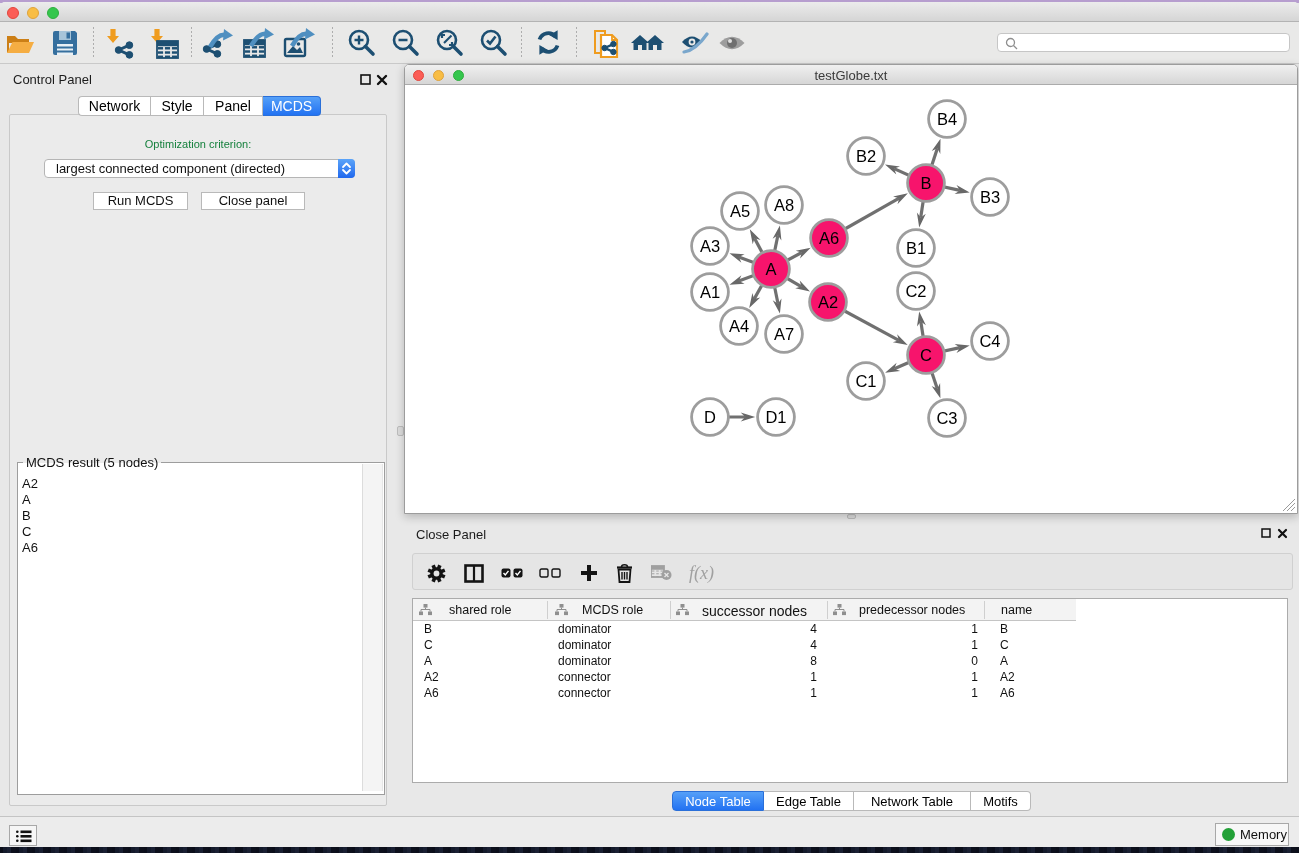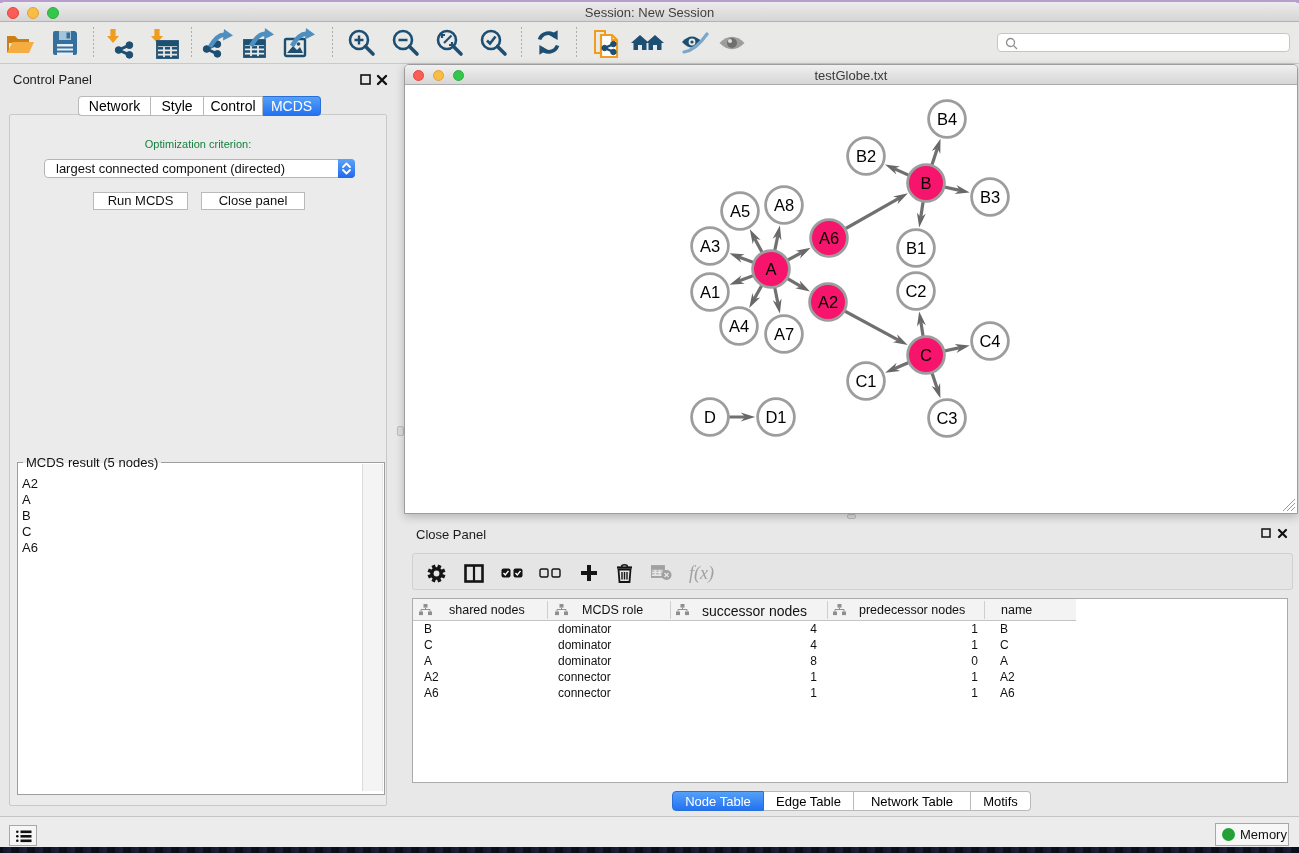--- a/index.html
+++ b/index.html
@@ -14,21 +14,20 @@
 
 <div class="abs" style="left:0;top:0;width:1299px;height:3px;background:#b79ecf"></div>
 <div class="abs" style="left:0;top:846px;width:1299px;height:7px;background:#0f1220;background-image:repeating-linear-gradient(90deg,#0b0e1a 0 3px,#141a2b 3px 7px,#1a2033 7px 11px,#0d101c 11px 16px)"></div>
 
 <div class="abs" style="left:0;top:2px;width:1299px;height:845px;background:#e8e8e8;border-radius:5px 5px 0 0;overflow:hidden">
 
   <div class="abs" style="left:0;top:0;width:1299px;height:20px;background:linear-gradient(#ececec,#d5d5d5);border-bottom:1px solid #b3b3b3;border-radius:5px 5px 0 0">
     <div class="tl" style="left:7px;background:#fb5d56;border:0.5px solid #e2463d"></div>
     <div class="tl" style="left:27px;background:#f8bd44;border:0.5px solid #dfa23b"></div>
     <div class="tl" style="left:47px;background:#35c64d;border:0.5px solid #2fae3e"></div>
-    <div class="abs" style="left:0;width:1299px;top:3px;text-align:center;font-size:13px;color:#404040">Session: New Session</div>
   </div>
 
   <div class="abs" style="left:0;top:20px;width:1299px;height:42px;background:#e9e9e8;border-bottom:1px solid #c9c9c9">
 <svg width="30" height="23" style="position:absolute;left:5px;top:9px">
         <path d="M2 5 L10 5 L13 8 L24 8 L24 12 L2 12 Z" fill="#cc7f16"></path>
         <path d="M2 22 L2 6 L4 6 L4 20 Z" fill="#cc7f16"></path>
         <path d="M7.5 11 L29 11 L24 22 L2 22 Z" fill="#f5ad42"></path>
       </svg>
     <svg width="26" height="26" style="position:absolute;left:52px;top:8px">
         <path d="M3 1 L23 1 L25 3 L25 23 Q25 25 23 25 L3 25 Q1 25 1 23 L1 3 Q1 1 3 1 Z" fill="#356f9e"></path>
@@ -181,21 +180,21 @@
     </svg>
   <svg width="12" height="12" style="position:absolute;left:376px;top:72px">
       <path d="M2 2 L10 10 M10 2 L2 10" stroke="#111" stroke-width="2.4" stroke-linecap="round"></path>
     </svg>
 
   <div class="abs" style="left:9px;top:112px;width:378px;height:692px;background:#ebebeb;border:1px solid #c9c9c9;border-radius:2px"></div>
 
   <div class="abs" style="left:78px;top:94px;height:20px;display:flex;font-size:14px;">
     <div style="width:72px;background:#fff;border:1px solid #b9b9b9;border-right:none;border-radius:4px 0 0 4px;text-align:center;line-height:19px">Network</div>
     <div style="width:53px;background:#fff;border:1px solid #b9b9b9;border-right:none;text-align:center;line-height:19px">Style</div>
-    <div style="width:60px;background:#fff;border:1px solid #b9b9b9;text-align:center;line-height:19px">Control</div>
+    <div style="width:60px;background:#fff;border:1px solid #b9b9b9;text-align:center;line-height:19px">Panel</div>
     <div style="width:58px;background:linear-gradient(#55a0f8,#2272f2);border:1px solid #2a6fd8;border-left:none;border-radius:0 4px 4px 0;text-align:center;line-height:19px;color:#fff">MCDS</div>
   </div>
 
   <div class="abs" style="left:0;top:136px;width:396px;text-align:center;font-size:11px;color:#15803d">Optimization criterion:</div>
 
   <div class="abs" style="left:44px;top:157px;width:311px;height:19px;background:#fff;border:1px solid #b5b5b5;border-radius:4px">
     <div class="abs" style="left:11px;top:1px;font-size:13px;color:#111">largest connected component (directed)</div>
     <div class="abs" style="right:-1px;top:-1px;width:17px;height:19px;background:linear-gradient(#5ba4f9,#2068ee);border-radius:0 4px 4px 0">
       <svg width="17" height="19">
           <path d="M5 8 L8.5 4.5 L12 8" fill="none" stroke="#fff" stroke-width="1.8" stroke-linejoin="round" stroke-linecap="round"></path>
@@ -426,21 +425,21 @@
       <svg width="13" height="12" style="position:absolute;left:420px;top:5px">
           <g fill="#8f8f8f">
             <rect x="4.5" y="0" width="4" height="3.6"></rect>
             <rect x="0" y="7.5" width="4" height="3.6"></rect>
             <rect x="9" y="7.5" width="4" height="3.6"></rect>
           </g>
           <g stroke="#8f8f8f" stroke-width="1">
             <path d="M6.5 3.6 L6.5 5.5 M2 7.5 L2 5.5 L11 5.5 L11 7.5" fill="none"></path>
           </g>
         </svg>
-      <div class="abs" style="left:36px;top:4px;font-size:12.5px;color:#111">shared nodes</div>
+      <div class="abs" style="left:36px;top:4px;font-size:12.5px;color:#111">shared role</div>
       <div class="abs" style="left:169px;top:4px;font-size:12.5px;color:#111">MCDS role</div>
       <div class="abs" style="left:289px;top:4px;font-size:14px;color:#111">successor nodes</div>
       <div class="abs" style="left:446px;top:4px;font-size:12.5px;color:#111">predecessor nodes</div>
       <div class="abs" style="left:588px;top:4px;font-size:12.5px;color:#111">name</div>
     </div>
     <div class="abs" style="left:0;top:23px;width:876px;font-size:12px;color:#111">
       <div style="height:16px;position:relative">
           <span class="abs" style="left:11px">B</span>
           <span class="abs" style="left:145px">dominator</span>
           <span class="abs" style="left:310px;width:94px;text-align:right">4</span>

